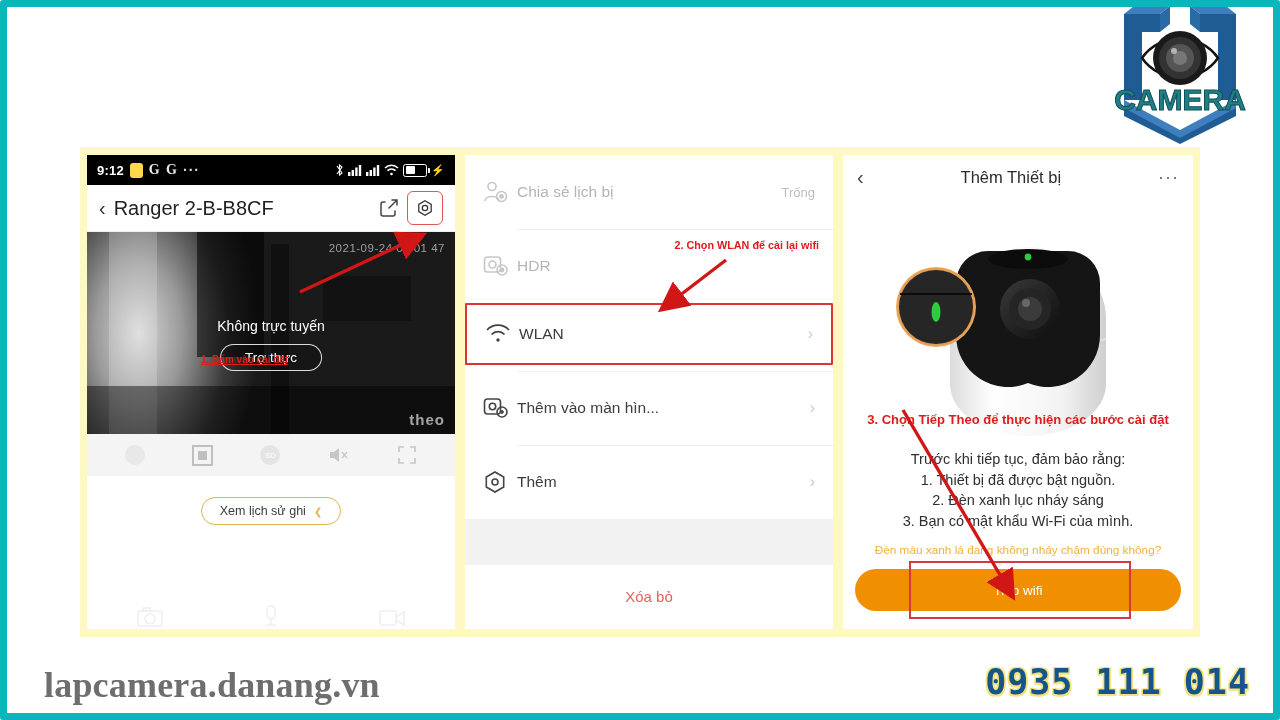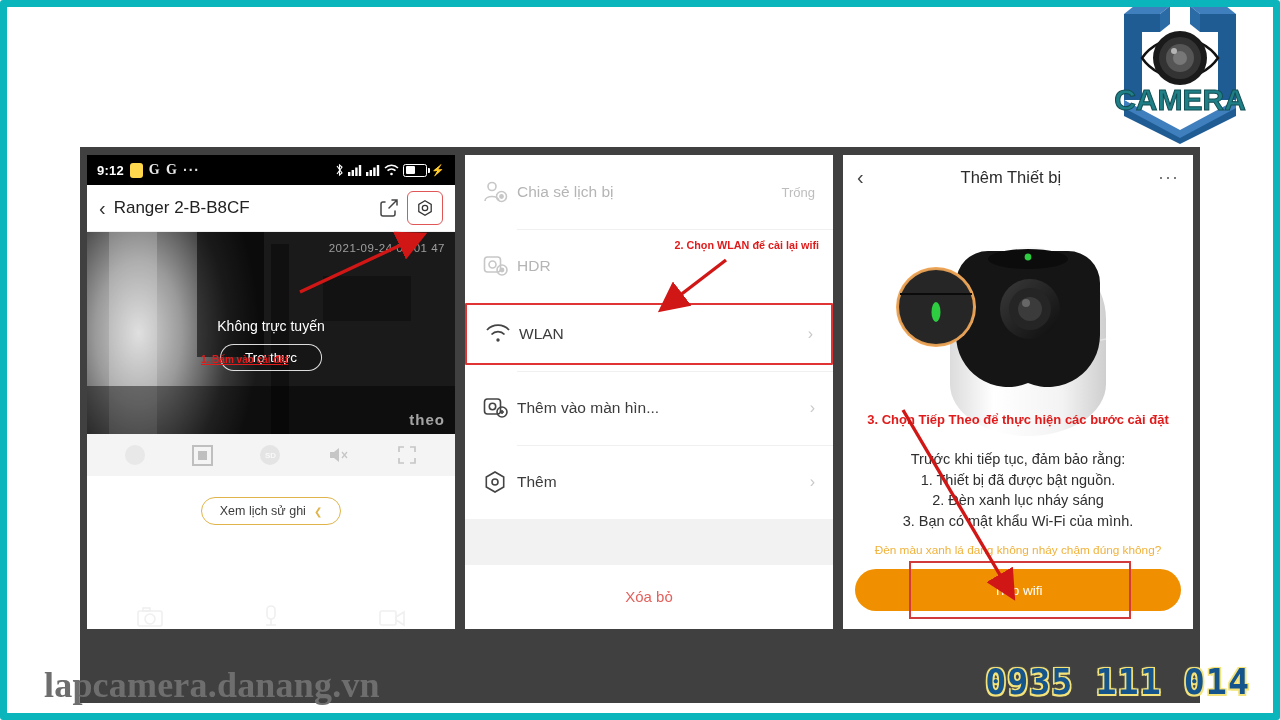--- a/index.html
+++ b/index.html
@@ -20,22 +20,22 @@
   }
 
   
   .logo{
     position:absolute;right:18px;top:4px;width:164px;height:140px;z-index:40;
   }
   .logo svg{display:block;width:100%;height:100%;}
 
   
   .triptych{
-    position:absolute;left:80px;top:147px;width:1120px;height:556px;
-    background:#404040;
+    position:absolute;left:80px;top:147px;width:1120px;height:490px;
+    background:#fef9c3;
     z-index:10;
     box-sizing:border-box;
   }
   .panel{
     position:absolute;top:8px;height:474px;background:#fff;overflow:hidden;
   }
   .panel.p1{left:7px;width:368px;}
   .panel.p2{left:385px;width:368px;}
   .panel.p3{left:763px;width:350px;}
 
@@ -59,21 +59,21 @@
     display:inline-block;
   }
   .batt:after{content:"";position:absolute;right:-4px;top:3px;width:2px;height:5px;background:#fff;border-radius:0 1px 1px 0;}
   .batt i{position:absolute;left:1.5px;top:1.5px;bottom:1.5px;width:9px;background:#fff;border-radius:1px;display:block;}
 
   .appbar{
     height:46px;background:#fff;display:flex;align-items:center;padding:0 12px;
     border-bottom:1px solid #efefef;position:relative;
   }
   .appbar .back{font-size:20px;color:#333;line-height:1;margin-right:8px;}
-  .appbar .title{font-size:17px;color:#222;font-weight:400;}
+  .appbar .title{font-size:20px;color:#222;font-weight:400;}
   .appbar .right{margin-left:auto;display:flex;align-items:center;gap:8px;}
   .gear-box{
     width:34px;height:32px;border:1.6px solid #e05555;border-radius:6px;
     display:flex;align-items:center;justify-content:center;
   }
 
   .video{
     position:relative;height:202px;
     background:
       radial-gradient(ellipse 120px 200px at 14% 50%, #d8d8d8 0%, #9a9a9a 36%, #3a3a3a 74%, #1a1a1a 100%),

